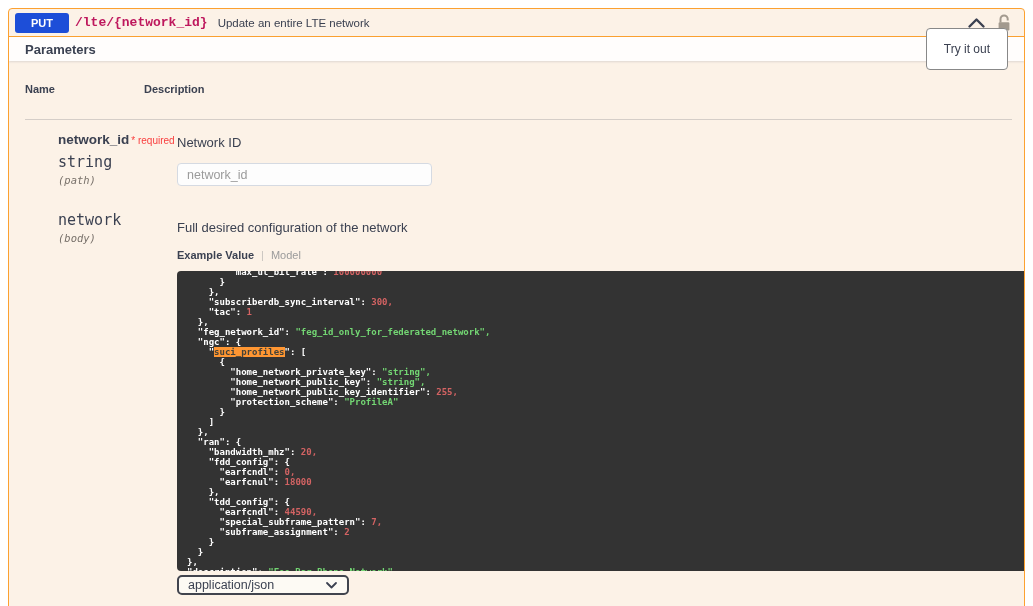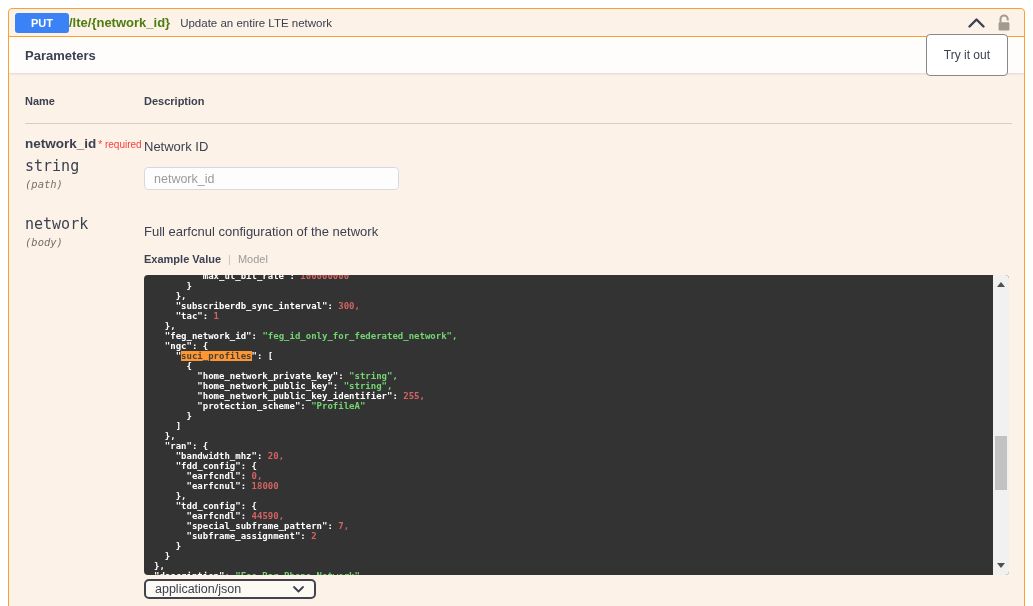--- a/index.html
+++ b/index.html
@@ -18,55 +18,55 @@
     background: #fcf2e7; overflow: hidden;
   }
 
   
   .summary {
     height: 28px; display: flex; align-items: center;
     padding: 0 12px 0 6px; border-bottom: 1px solid #fca130; cursor: pointer;
   }
   .method-badge {
     width: 54px; height: 20px; line-height: 20px; text-align: center;
-    background: #3b82f6; color: #fff; font-weight: bold; font-size: 11px;
-    border-radius: 3px; margin-right: 0; flex: 0 0 auto;
+    background: #1d4ed8; color: #fff; font-weight: bold; font-size: 11px;
+    border-radius: 3px; margin-right: 6px; flex: 0 0 auto;
   }
   .endpoint-path {
-    font-family: Liberation Sans, sans-serif; font-weight: bold;
-    font-size: 13px; color: #4d7c0f; margin-right: 10px; white-space: nowrap;
+    font-family: Liberation Mono, monospace; font-weight: bold;
+    font-size: 13px; color: #be185d; margin-right: 10px; white-space: nowrap;
   }
   .endpoint-summary { font-size: 11.5px; color: #3b4151; flex: 1 1 auto; }
   .summary-icons { display: flex; align-items: center; gap: 10px; }
   .icon-btn { display: flex; align-items: center; cursor: pointer; }
 
   
   .section-header {
-    height: 36px; background: rgba(255,255,255,0.86);
+    height: 24px; background: rgba(255,255,255,0.86);
     display: flex; align-items: center; padding: 0 16px;
     box-shadow: 0 1px 2px rgba(90,97,113,0.18);
   }
   .section-title { font-size: 13px; font-weight: bold; color: #3b4151; flex: 1; }
   .tryout-btn {
     border: 1px solid #888; background: #fff; color: #3b4151;
     font-family: "Liberation Sans", sans-serif;
     font-size: 12px; padding: 13px 17px; border-radius: 4px; cursor: pointer;
   }
 
   
   .table-area { padding: 0 12px 0 16px; }
   .thead {
-    display: flex; margin-top: 22px; padding-bottom: 16px;
+    display: flex; margin-top: 22px; padding-bottom: 24px;
     border-bottom: 1px solid rgba(59,65,81,0.2);
     font-size: 11px; font-weight: bold; color: #3b4151; justify-content: center;
   }
   .col-name { width: 119px; flex: 0 0 auto; }
   .col-desc { flex: 1 1 auto; min-width: 0; }
 
-  .param-row { display: flex; }
+  .param-row { display: flex; margin-left: 33px; }
   .row-1 { padding-top: 10px; }
   .row-2 { padding-top: 20px; }
 
   .param-name { font-size: 13.5px; font-weight: bold; color: #3b4151; }
   .required-badge { font-size: 10px; color: #f93e3e; margin-left: 2px; }
   .param-type {
     font-family: "DejaVu Sans Mono", monospace; font-size: 15px;
     color: #3b4151; margin-top: 5px;
   }
   .param-location {
@@ -181,21 +181,21 @@
         <input class="param-input" type="text" placeholder="network_id" style="">
       </div>
     </div>
 
     <div class="param-row row-2">
       <div class="col-name">
         <div class="param-type">network</div>
         <div class="param-location">(body)</div>
       </div>
       <div class="col-desc">
-        <div class="param-desc-text">Full earfcnul configuration of the network</div>
+        <div class="param-desc-text">Full desired configuration of the network</div>
 
         <div class="tabs">
           <span class="tab-active">Example Value</span>
           <span class="tab-sep">|</span>
           <span class="tab-inactive">Model</span>
         </div>
 
         <div class="codeblock">
           <pre class="code-pre"><div class="cl"><span class="p">        "max_ul_bit_rate": </span><span class="n">100000000</span></div><div class="cl"><span class="p">      }</span></div><div class="cl"><span class="p">    },</span></div><div class="cl"><span class="p">    "subscriberdb_sync_interval": </span><span class="n">300,</span></div><div class="cl"><span class="p">    "tac": </span><span class="n">1</span></div><div class="cl"><span class="p">  },</span></div><div class="cl"><span class="p">  "feg_network_id": </span><span class="s">"feg_id_only_for_federated_network",</span></div><div class="cl"><span class="p">  "ngc": {</span></div><div class="cl"><span class="p">    "</span><span class="h">suci_profiles</span><span class="p">": [</span></div><div class="cl"><span class="p">      {</span></div><div class="cl"><span class="p">        "home_network_private_key": </span><span class="s">"string",</span></div><div class="cl"><span class="p">        "home_network_public_key": </span><span class="s">"string",</span></div><div class="cl"><span class="p">        "home_network_public_key_identifier": </span><span class="n">255,</span></div><div class="cl"><span class="p">        "protection_scheme": </span><span class="s">"ProfileA"</span></div><div class="cl"><span class="p">      }</span></div><div class="cl"><span class="p">    ]</span></div><div class="cl"><span class="p">  },</span></div><div class="cl"><span class="p">  "ran": {</span></div><div class="cl"><span class="p">    "bandwidth_mhz": </span><span class="n">20,</span></div><div class="cl"><span class="p">    "fdd_config": {</span></div><div class="cl"><span class="p">      "earfcndl": </span><span class="n">0,</span></div><div class="cl"><span class="p">      "earfcnul": </span><span class="n">18000</span></div><div class="cl"><span class="p">    },</span></div><div class="cl"><span class="p">    "tdd_config": {</span></div><div class="cl"><span class="p">      "earfcndl": </span><span class="n">44590,</span></div><div class="cl"><span class="p">      "special_subframe_pattern": </span><span class="n">7,</span></div><div class="cl"><span class="p">      "subframe_assignment": </span><span class="n">2</span></div><div class="cl"><span class="p">    }</span></div><div class="cl"><span class="p">  }</span></div><div class="cl"><span class="p">},</span></div><div class="cl"><span class="p">"description": </span><span class="s">"Foo Bar Phone Network",</span></div></pre>
           <div class="sb">

